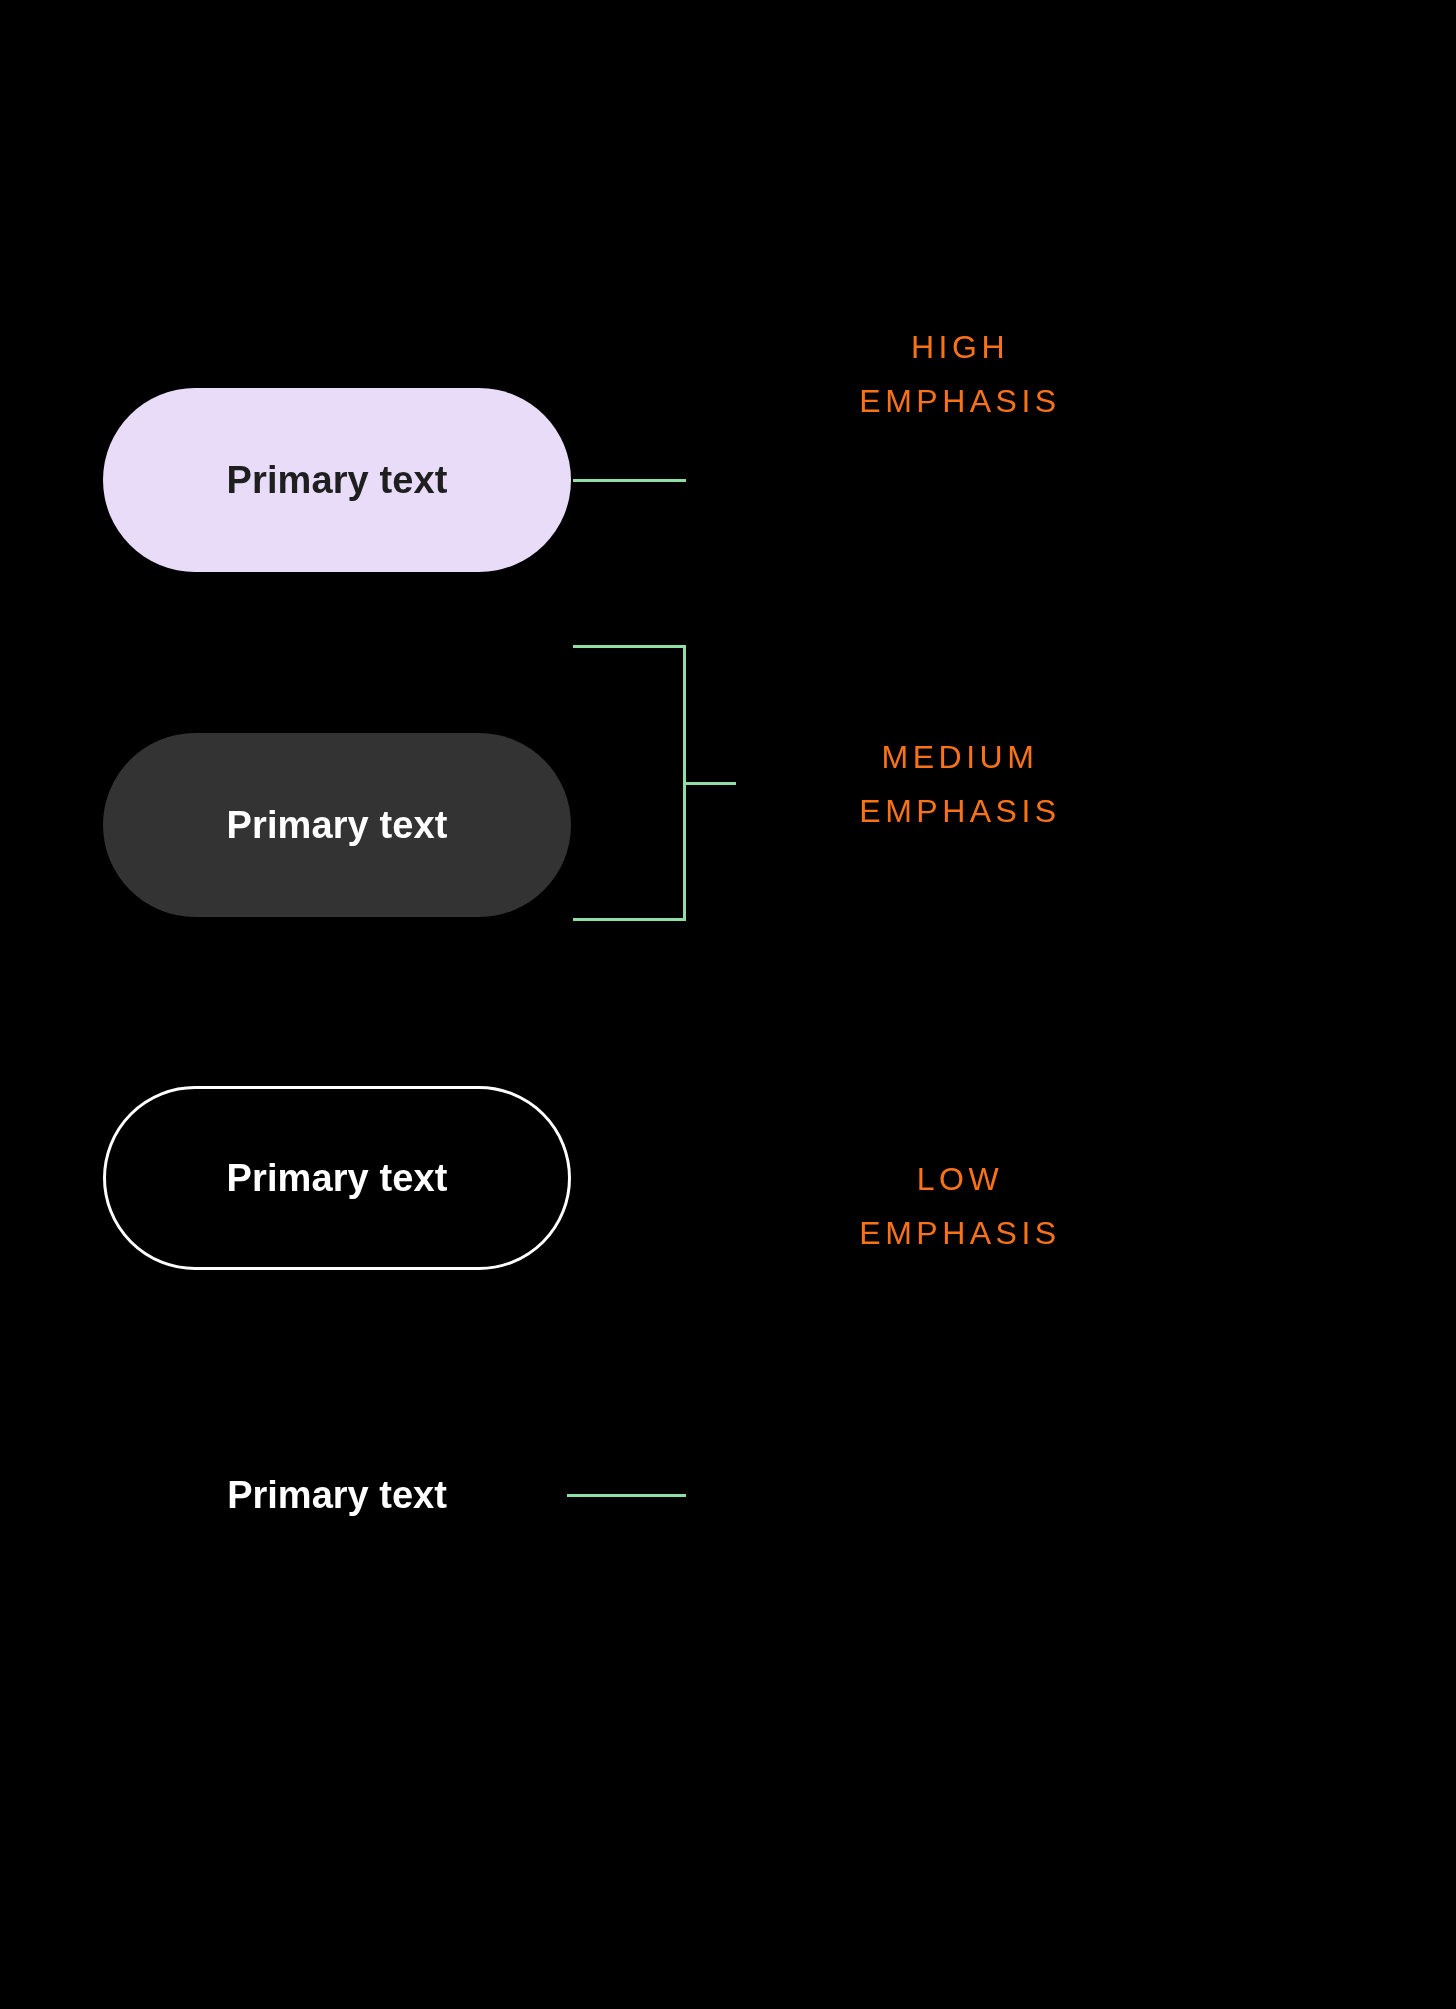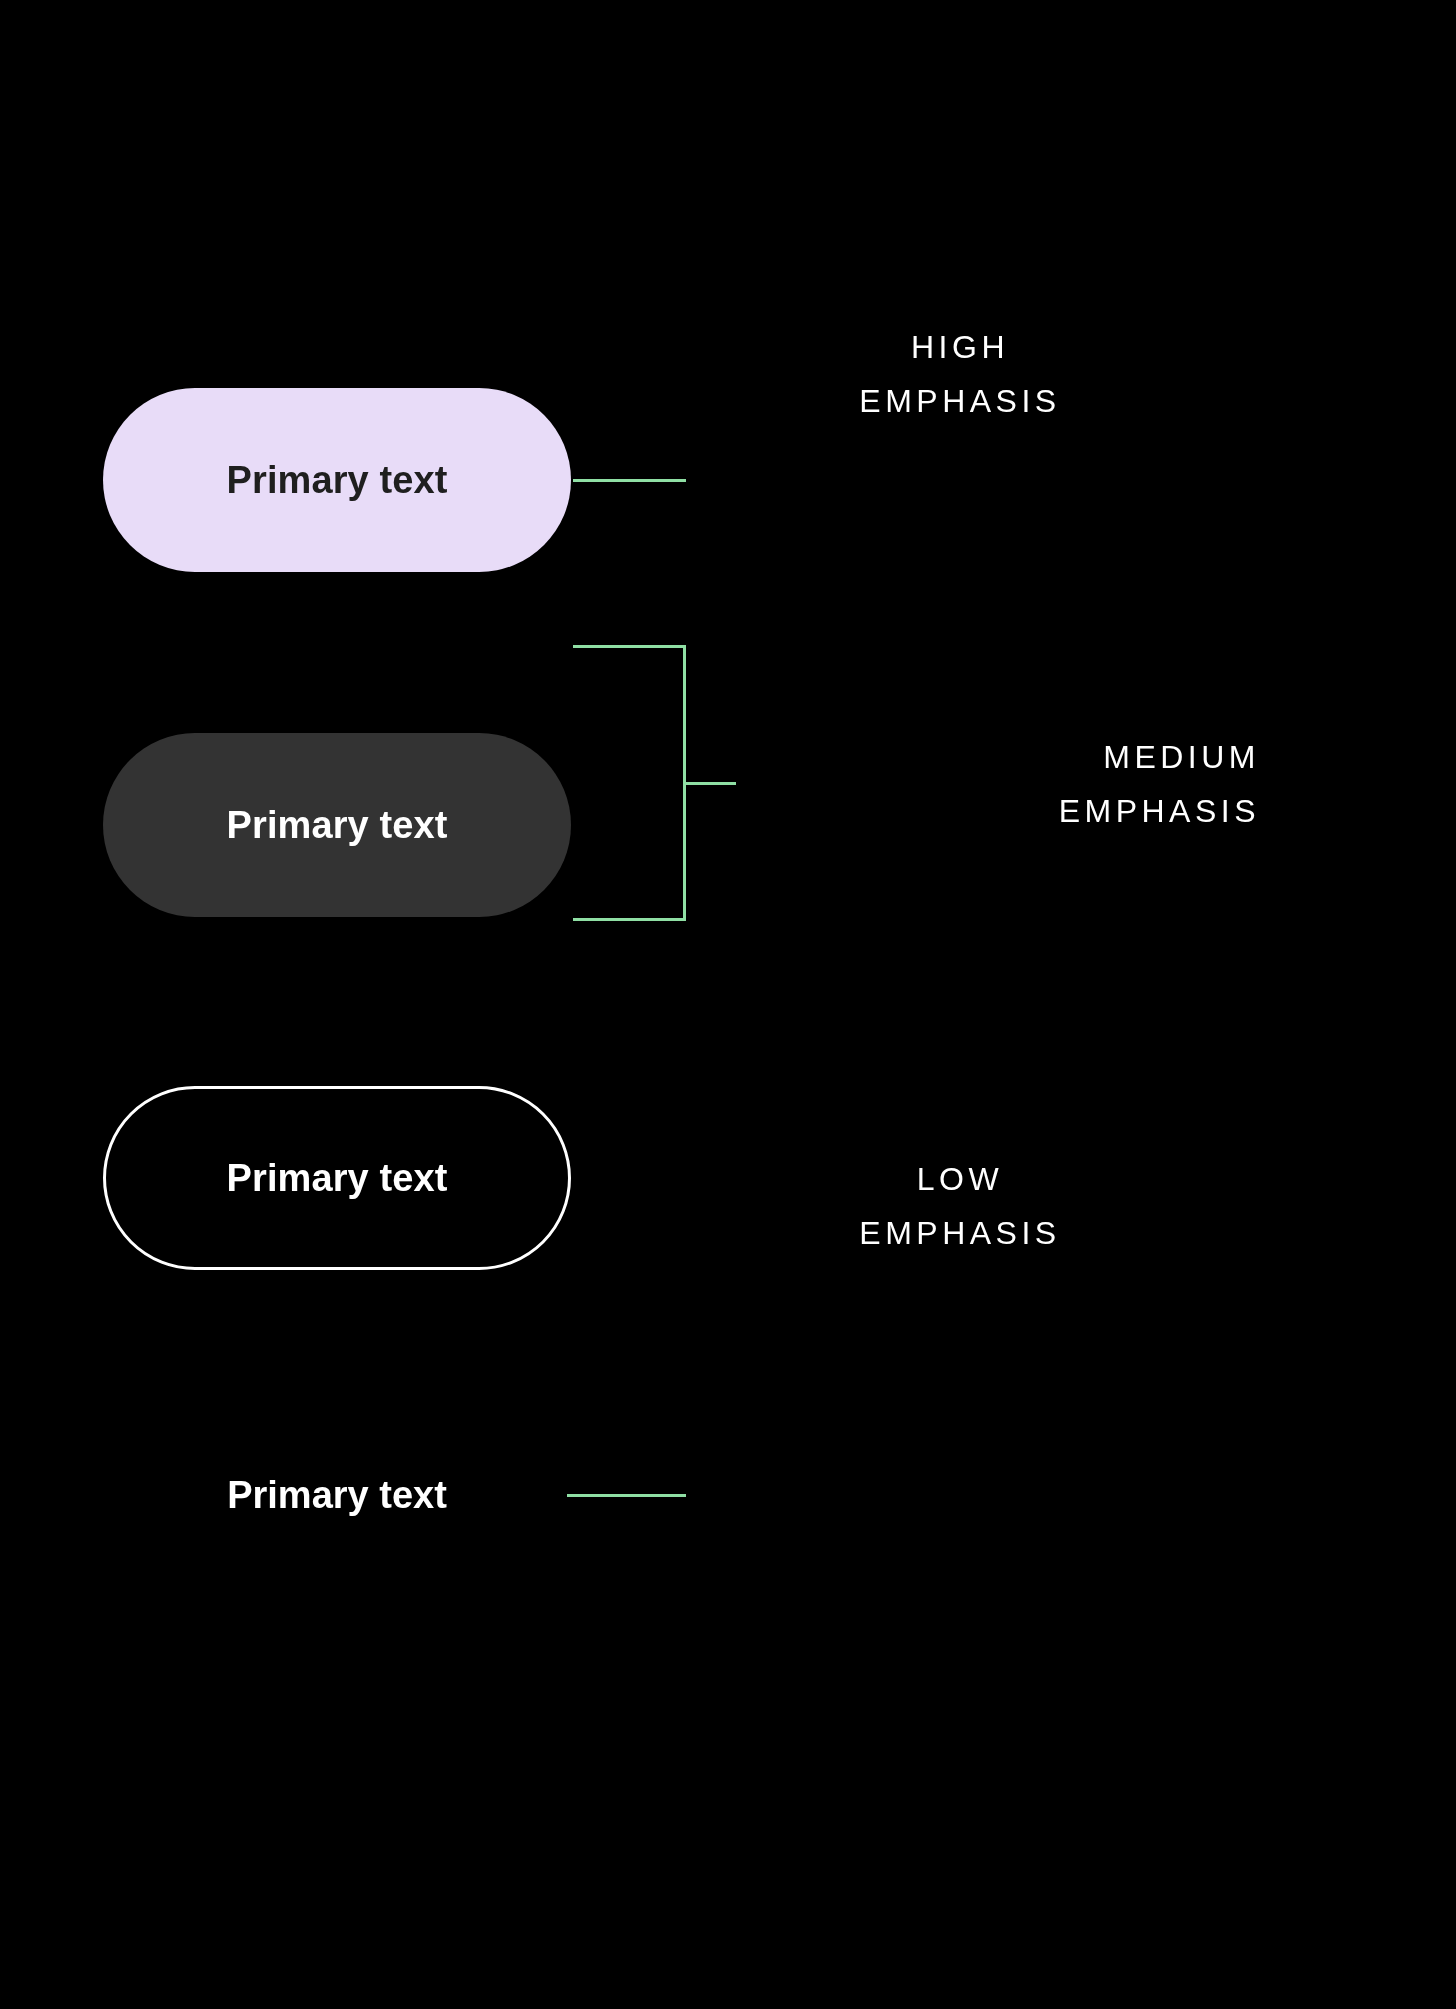--- a/index.html
+++ b/index.html
@@ -88,33 +88,33 @@
   .conn-low        { left: 567px;  top: 1494px; width: 119px; }
 
   .bracket-top     { left: 573px;  top: 645px;  width: 113px; }
   .bracket-bottom  { left: 573px;  top: 918px;  width: 113px; }
   .bracket-spine   { left: 683px;  top: 645px;  height: 276px; }
   .bracket-stub    { left: 683px;  top: 782px;  width: 53px; }
 
   
   .emph-label {
     position: absolute;
-    color: #ffffff;
+    color: #f97316;
     font-size: 32px;
     font-weight: normal;
     letter-spacing: 4.5px;
     line-height: 54px;
     text-align: center;
     white-space: nowrap;
     user-select: none;
   }
   .emph-label .ln { display: block; }
 
   .label-high   { left: 660px; top: 320px;  width: 600px; }
-  .label-medium { left: 660px; top: 730px;  width: 600px; text-align: right; }
+  .label-medium { left: 660px; top: 730px;  width: 600px; }
   .label-low    { left: 660px; top: 1152px; width: 600px; }
 </style>
 </head>
 <body>
 
 <div id="stage">
 
   <div class="btn btn-high">
     <span>Primary text</span>
   </div>

